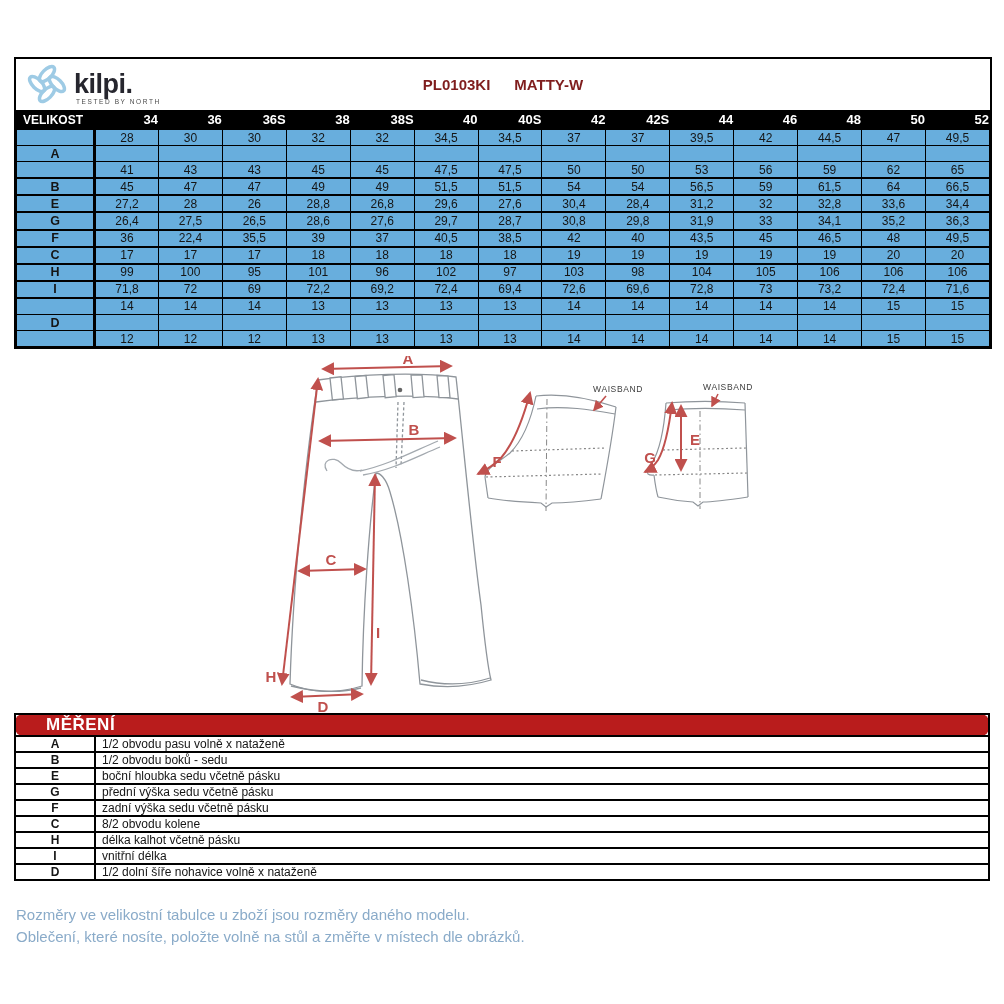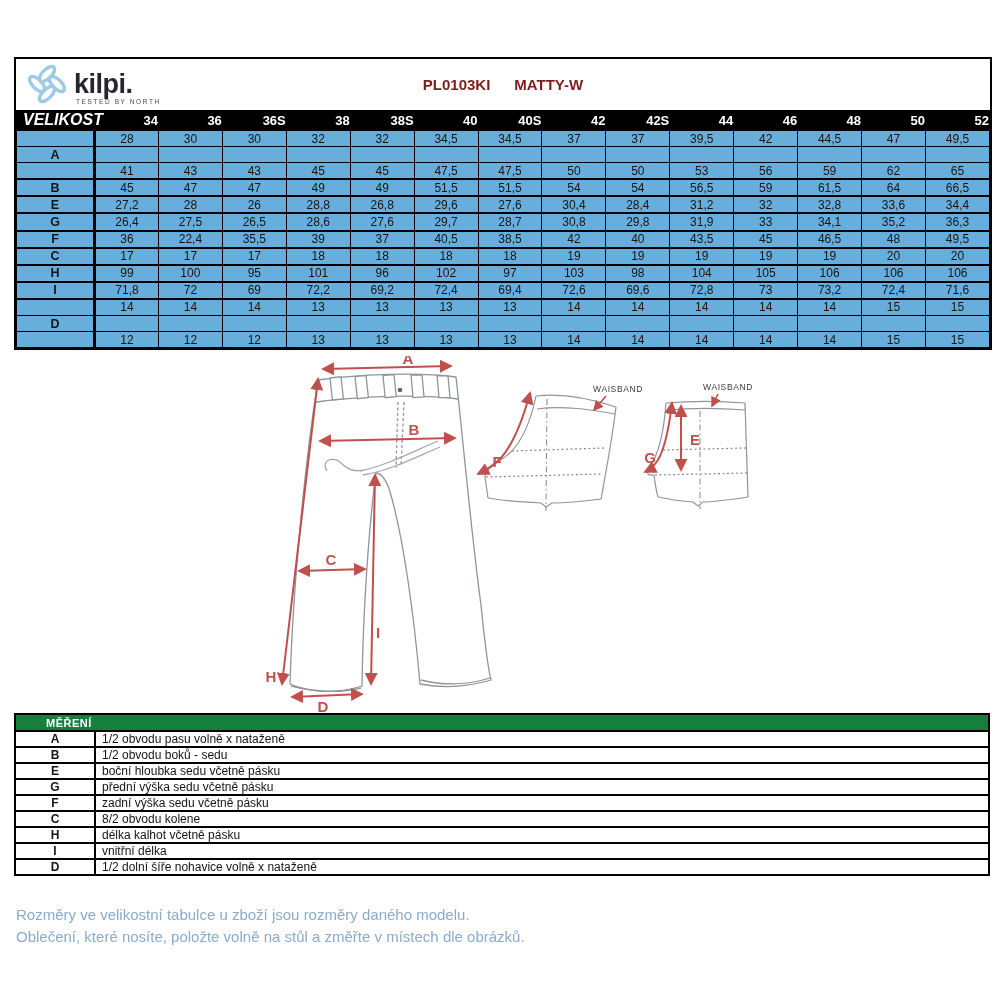--- a/index.html
+++ b/index.html
@@ -16,40 +16,40 @@
   #brand-tagline { font-size:6.5px; letter-spacing:1.6px; color:#4a4a4a; margin-top:1px; margin-left:2px; }
   #product-title { position:absolute; left:0; right:0; top:17px; text-align:center; font-size:15px; font-weight:bold; color:#7f1d1d; }
   #product-title .gap { display:inline-block; width:24px; }
 
   table.size-table { border-collapse:collapse; table-layout:fixed; width:100%; }
   table.size-table col.c-lbl { width:78px; }
   table.size-table th {
     background:#000; color:#fff; font-size:13px; font-weight:bold;
     height:17px; padding:0; text-align:right; border:1px solid #000;
   }
-  table.size-table th.h-lbl { text-align:left; padding-left:6px; font-size:16px;font-style:italic; }
+  table.size-table th.h-lbl { text-align:left; padding-left:6px; font-size:12px; }
   table.size-table td {
     border:1px solid #000; background:#68aedd; height:15.1px;
     font-size:12px; text-align:center; padding:0; color:#151515; overflow:hidden;
   }
   table.size-table td.lbl { font-weight:bold; border-right:3px solid #000; font-size:12.5px; }
   table.size-table tr.gstart td { border-top:2px solid #000; }
 
   
   #diagram { position:absolute; left:0; top:356px; width:1004px; height:357px; }
 
   
   #legend-box { position:absolute; left:14px; top:713px; width:976px; }
   table.legend-table { border-collapse:collapse; table-layout:fixed; width:100%; }
   table.legend-table col.c-key { width:80px; }
   table.legend-table td { border:2px solid #000; height:13.6px; font-size:12px; padding:0 0 0 6px; color:#151515; background:#fff; }
   table.legend-table td.key { text-align:center; font-weight:bold; padding:0; }
   table.legend-table td.lt-head {
-    background:#15803d; color:#fff; font-weight:bold; font-size:11px;
-    padding-left:30px; height:15px; letter-spacing:0.5px;
+    background:#b91c1c; color:#fff; font-weight:bold; font-size:17px;
+    padding-left:30px; height:15px; letter-spacing:0.5px;border-radius:8px;
   }
 
   
   #footer { position:absolute; left:16px; top:904px; font-size:15px; color:#8aabc9; line-height:22px; }
 </style>
 </head>
 <body>
 
 <div id="top-box">
   <div id="brand-strip">

